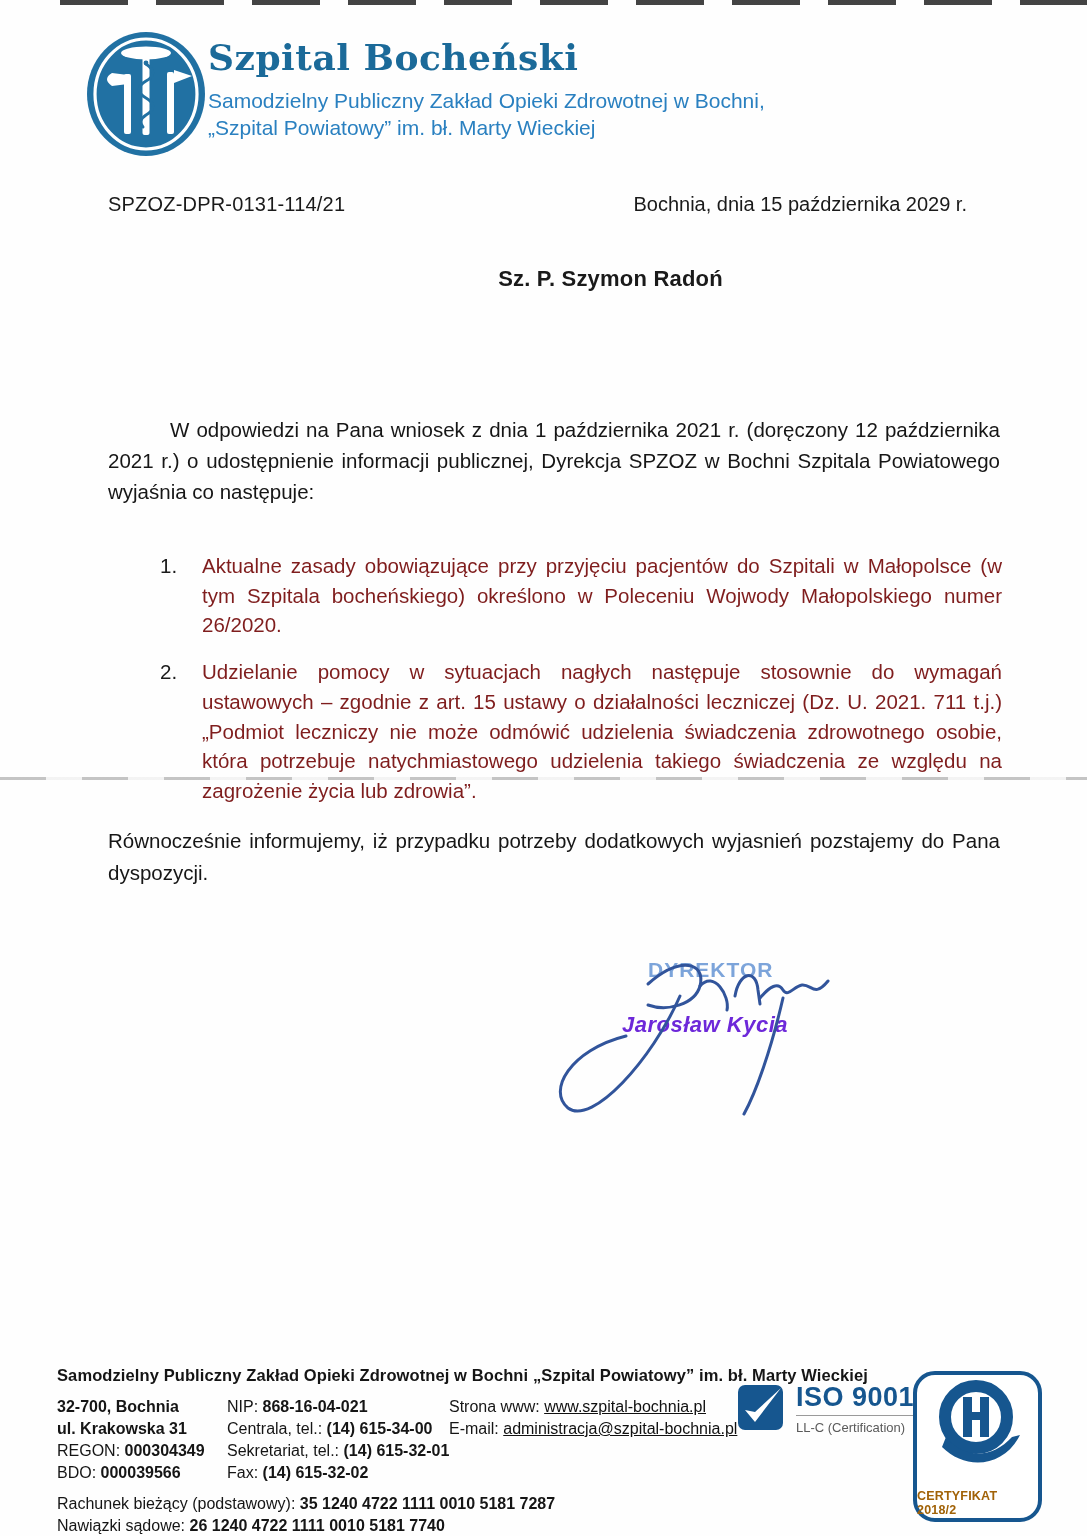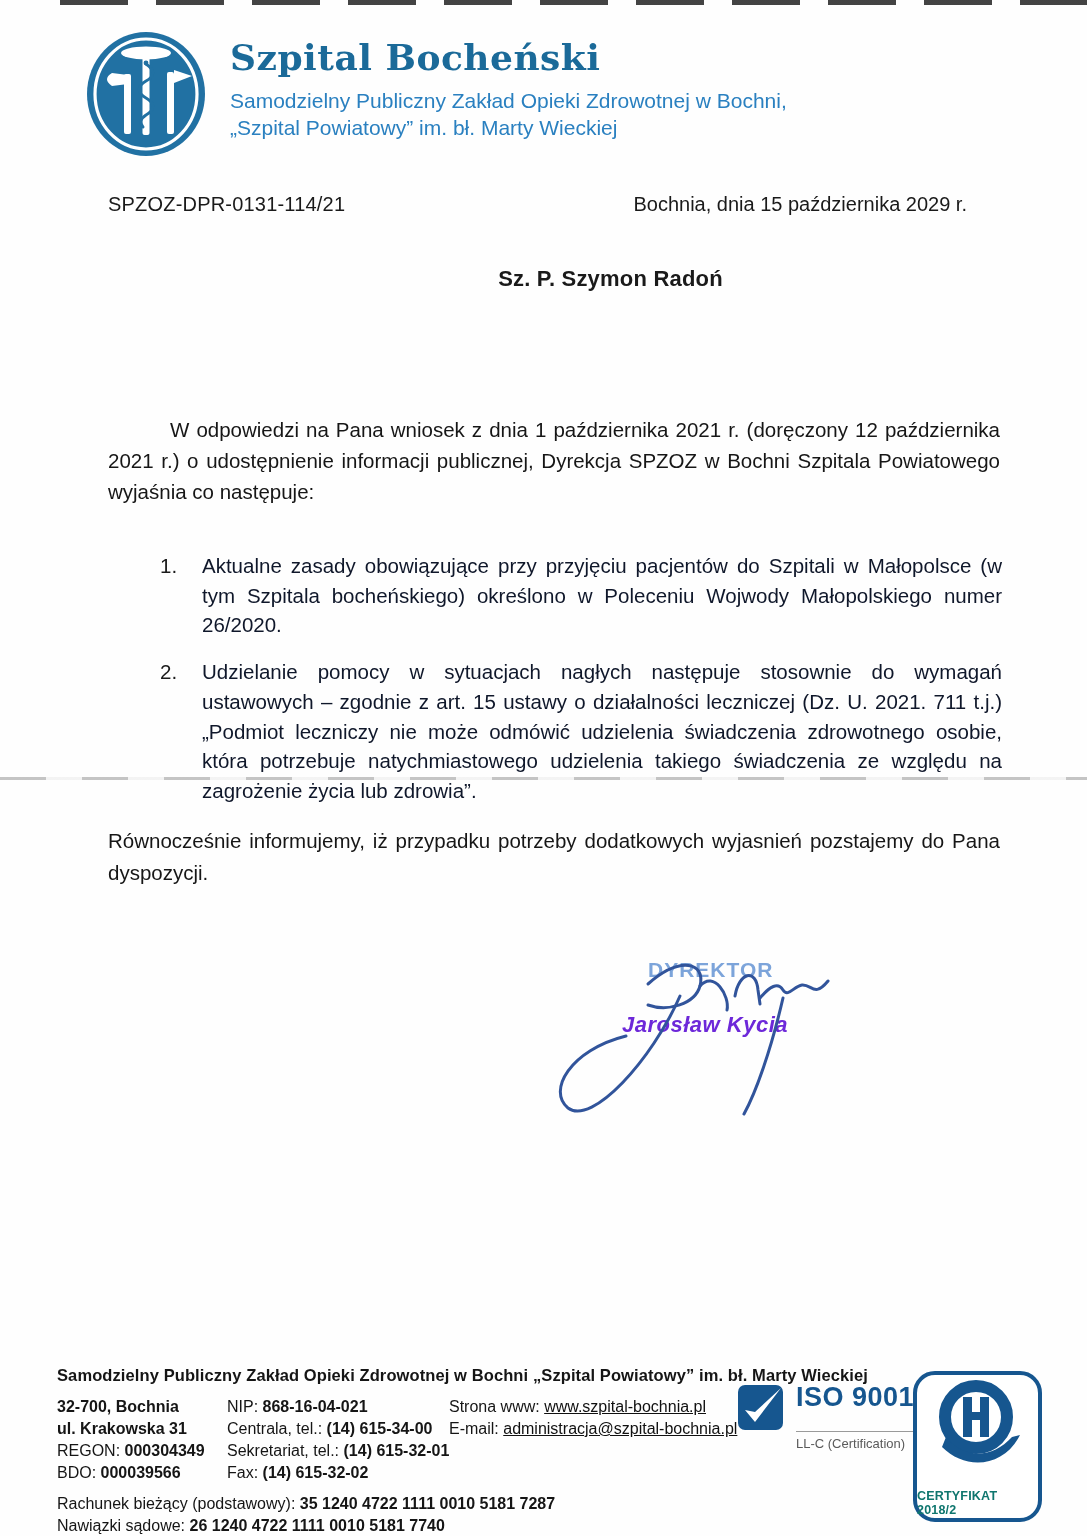--- a/index.html
+++ b/index.html
@@ -16,21 +16,21 @@
   }
   
   .scan-fold{
     position:absolute;top:777px;left:0;right:0;height:3px;
     background:repeating-linear-gradient(90deg,rgba(90,90,90,.35) 0 46px,rgba(120,120,120,.08) 46px 82px);
     filter:blur(.6px);
   }
   
   .header{position:absolute;top:30px;left:84px;display:flex;align-items:flex-start;}
   .logo{width:124px;height:128px;flex:0 0 auto;}
-  .header-text{margin-left:22px;padding-top:8px;}
+  .header-text{padding-top:8px;}
   .title{
     font-family:"DejaVu Serif", serif;font-weight:bold;font-size:36px;
     color:#1b6a99;letter-spacing:.5px;line-height:1.1;
   }
   .subtitle{margin-top:9px;font-size:21px;color:#2a80c0;line-height:1.3;}
   
   .meta{position:absolute;top:193px;left:108px;right:120px;display:flex;justify-content:space-between;}
   .refno{font-size:20px;letter-spacing:.2px;}
   .dateline{font-size:20px;}
   .addressee{
@@ -38,21 +38,21 @@
     font-weight:bold;font-size:22px;letter-spacing:.2px;
   }
   
   .body-intro{
     position:absolute;top:414px;left:108px;right:87px;
     font-size:20.5px;line-height:1.52;text-align:justify;text-indent:62px;color:#161616;
   }
   .body-list{position:absolute;top:551px;left:160px;right:85px;}
   .list-item{display:flex;margin-bottom:17px;}
   .list-num{flex:0 0 42px;font-size:20.5px;line-height:1.45;}
-  .list-text{flex:1;font-size:20.5px;line-height:1.45;text-align:justify;color:#0f172a;}
+  .list-text{flex:1;font-size:20.5px;line-height:1.45;text-align:justify;color:#7f1d1d;}
   .body-closing{
     position:absolute;top:825px;left:108px;right:87px;
     font-size:20.5px;line-height:1.55;text-align:justify;color:#161616;
   }
   
   .sig-block{position:absolute;top:940px;left:530px;width:340px;height:200px;}
   .stamp-title{
     position:absolute;top:18px;left:118px;color:#7ca4da;font-weight:bold;
     font-size:21px;letter-spacing:1px;
   }
@@ -70,28 +70,28 @@
   .fcol3{width:300px;}
   .frow{line-height:22px;white-space:nowrap;}
   .fval{font-weight:bold;}
   .link{font-weight:normal;text-decoration:underline;color:#101010;cursor:pointer;}
   .bank{margin-top:9px;}
   
   .iso-badge{position:absolute;left:737px;top:1384px;display:flex;align-items:flex-start;}
   .iso-check{width:47px;height:47px;flex:0 0 auto;}
   .iso-text{margin-left:12px;}
   .iso-title{font-weight:bold;font-size:27px;color:#16568f;letter-spacing:.5px;line-height:1;}
-  .iso-sub{font-size:13px;color:#5a5a5a;margin-top:20px;padding-top:4px;border-top:1px solid #9a9a9a;}
+  .iso-sub{font-size:13px;color:#5a5a5a;margin-top:4px;padding-top:4px;border-top:1px solid #9a9a9a;}
   
   .cert-badge{
     position:absolute;left:913px;top:1371px;width:121px;height:143px;
     border:4px solid #16568f;border-radius:22px;background:#fff;
     display:flex;flex-direction:column;align-items:center;justify-content:flex-start;
   }
-  .cert-label{font-weight:bold;font-size:12.5px;color:#0f766e;margin-top:14px;letter-spacing:.2px;}
+  .cert-label{font-weight:bold;font-size:12.5px;color:#a16207;margin-top:14px;letter-spacing:.2px;}
 </style>
 </head>
 <body>
 
 <div class="page">
 
   <div class="scan-top"></div>
 
   <div class="header">
     <svg class="logo" viewBox="0 0 124 128">

